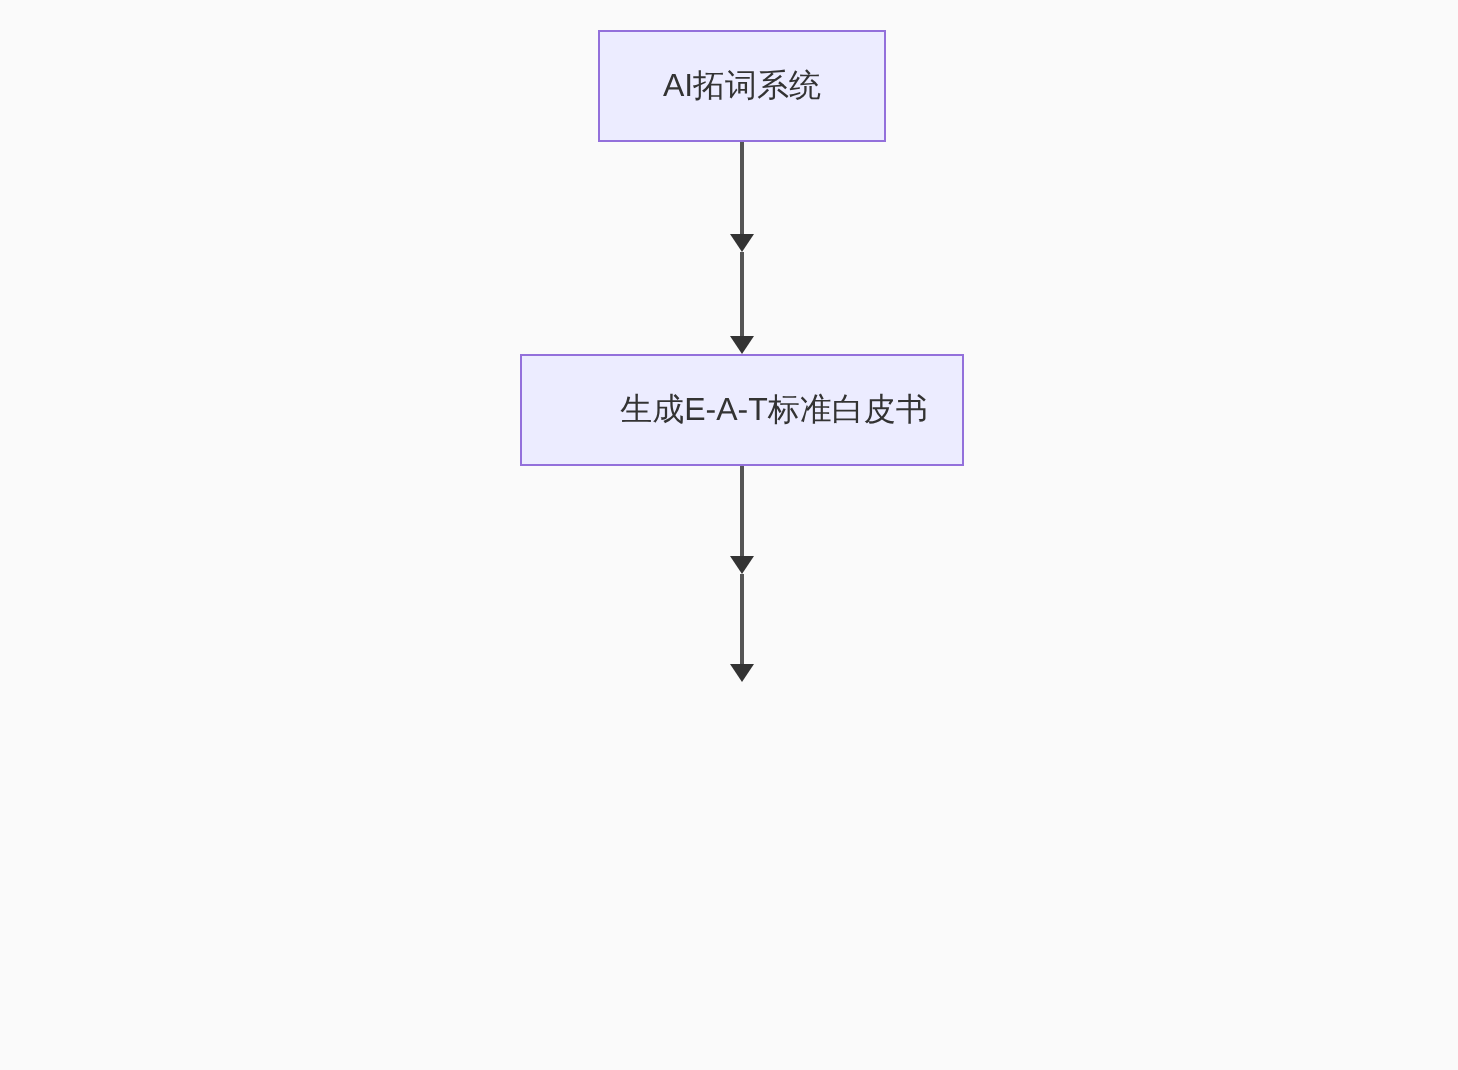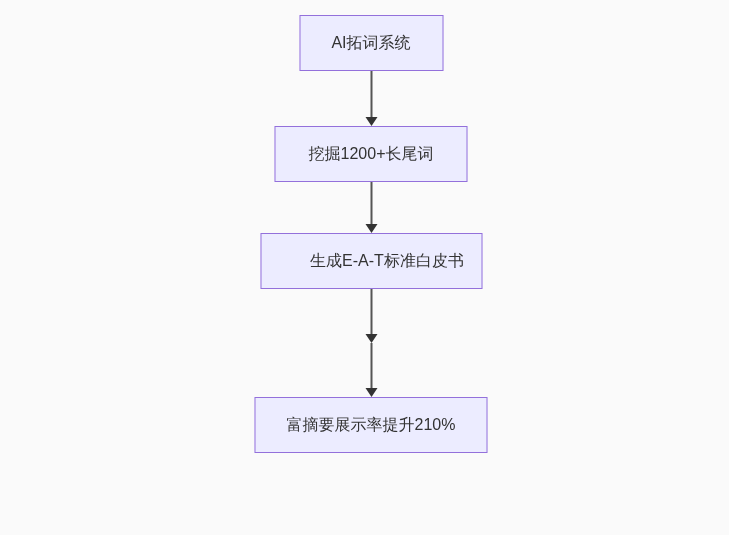--- a/index.html
+++ b/index.html
@@ -81,35 +81,33 @@
 
 <div class="flowchart">
 
   <div class="node n1">AI拓词系统</div>
 
   <div class="edge a1">
     <div class="line"></div>
     <div class="head"></div>
   </div>
 
-  <div class="node n2">挖掘1200+长尾词</div>
 
   <div class="edge a2">
     <div class="line"></div>
     <div class="head"></div>
   </div>
 
   <div class="node n3">生成E-A-T标准白皮书</div>
 
   <div class="edge a3">
     <div class="line"></div>
     <div class="head"></div>
   </div>
 
 
   <div class="edge a4">
     <div class="line"></div>
     <div class="head"></div>
   </div>
 
-  <div class="node n5">富摘要展示率提升210%</div>
 
 </div>
 
 </body></html>

